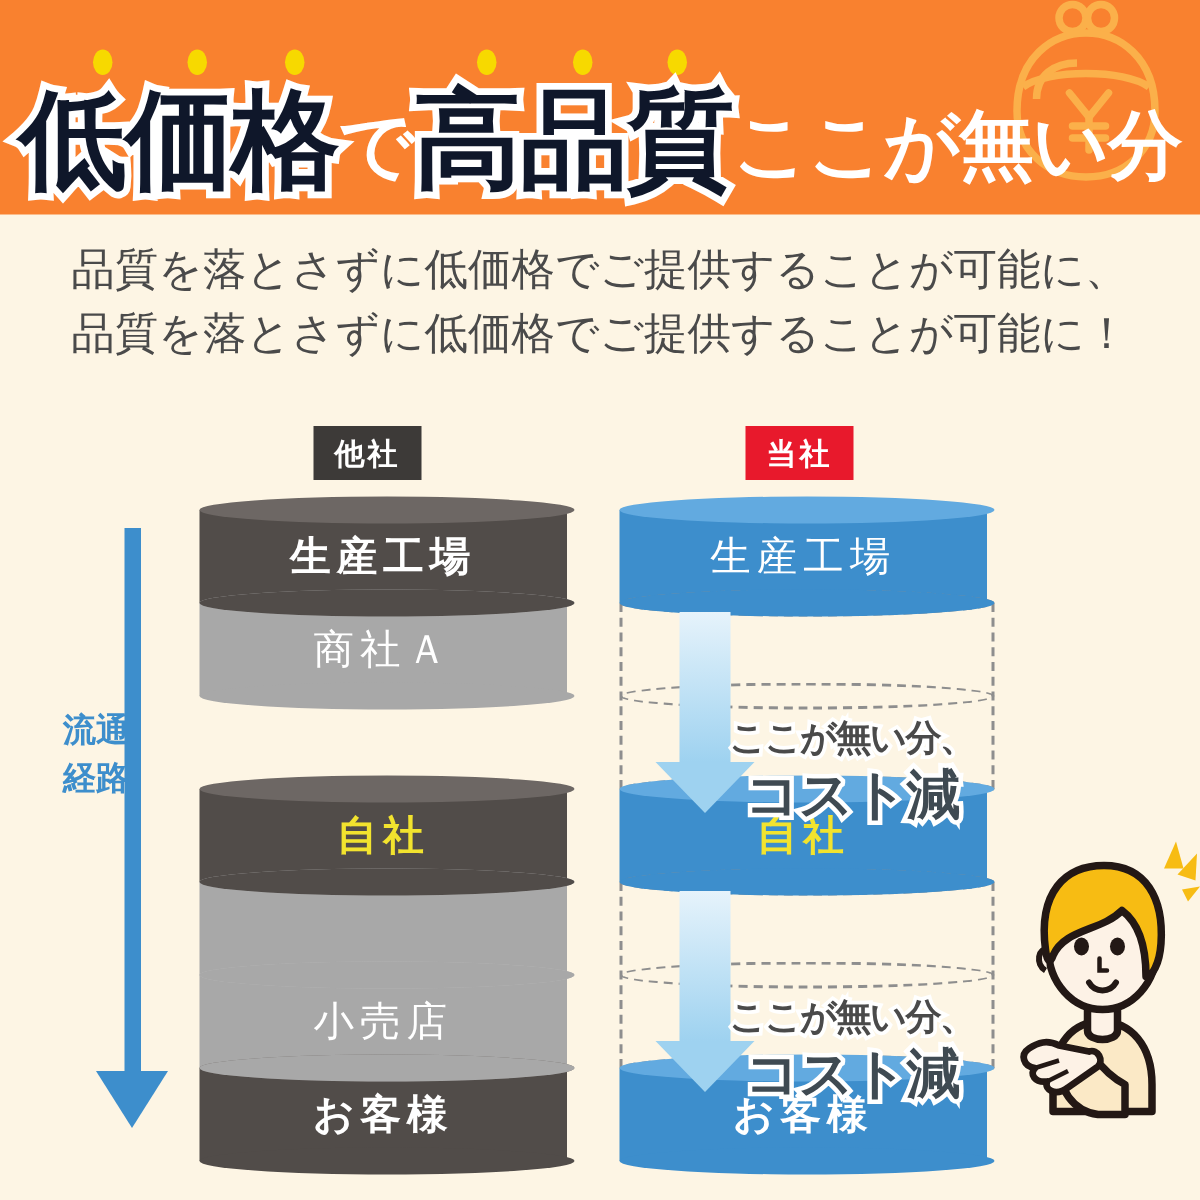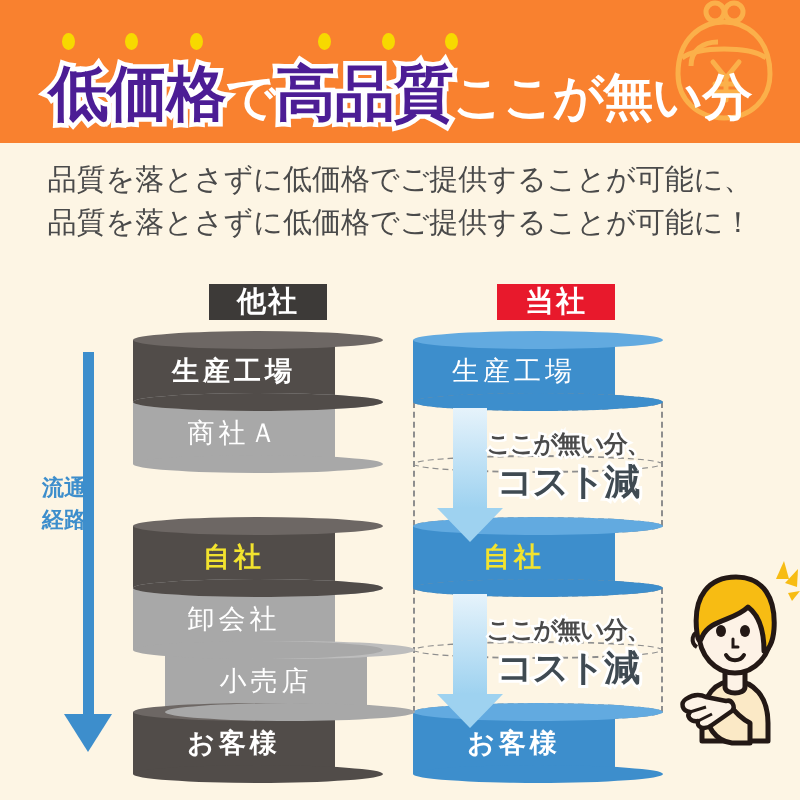--- a/index.html
+++ b/index.html
@@ -17,55 +17,55 @@
   }
   .dot{position:absolute;width:13px;height:17px;border-radius:50%;background:#f7d900;top:33px;}
   #wallet{position:absolute;right:12px;top:-4px;width:130px;height:140px;}
 
   #title{
     position:absolute;left:0;top:53px;width:800px;height:80px;
     display:flex;align-items:center;justify-content:center;
     white-space:nowrap;
   }
   .t-big{
-    font-size:60px;font-weight:bold;line-height:1;
-    color:#4c1d95;
+    font-size:72px;font-weight:bold;line-height:1;
+    color:#0f172a;
     -webkit-text-stroke:9px #ffffff;
     paint-order:stroke fill;
     letter-spacing:-1px;
   }
   .t-small{
     font-size:50px;font-weight:bold;line-height:1;
     color:#ffffff;letter-spacing:-1px;
     position:relative;top:4px;
   }
 
   
   #lead{
     position:absolute;left:0;top:158px;width:800px;
     text-align:center;color:#4a4a4a;
     font-size:29px;line-height:1.48;letter-spacing:0px;
   }
 
   
   .badge{
-    position:absolute;height:36px;padding:0 28px;
+    position:absolute;height:36px;padding:0 14px;
     display:flex;align-items:center;justify-content:center;
-    color:#ffffff;font-size:29px;font-weight:bold;letter-spacing:2px;
+    color:#ffffff;font-size:20px;font-weight:bold;letter-spacing:2px;
   }
   #badge-other{left:209px;top:284px;background:#3d3a38;}
   #badge-ours {left:497px;top:284px;background:#e8192c;}
 
   
   .column{position:absolute;top:340px;width:250px;height:420px;}
   #col-other{left:133px;}
   #col-ours {left:413px;}
 
   .seg{
-    position:absolute;left:0;width:202px;
+    position:absolute;left:0;width:245px;
     display:flex;align-items:center;justify-content:center;
     box-sizing:border-box;
   }
   .seg .lbl{
     position:relative;z-index:4;font-size:27px;letter-spacing:4px;
     color:#ffffff;font-weight:500;
   }
   .seg .lbl.yellow{color:#f2e32e;font-weight:bold;}
   .seg .lbl.strong{font-weight:bold;}
 
@@ -122,21 +122,21 @@
     border-top:34px solid #9ed2f0;
   }
 
   .gaptext{
     position:absolute;z-index:5;left:0;width:250px;text-align:center;
     padding-left:56px;box-sizing:border-box;
   }
   .gt1{
     font-size:24px;font-weight:bold;color:#4a4a4a;
     -webkit-text-stroke:5px #ffffff;paint-order:stroke fill;
-    letter-spacing:-1px;white-space:nowrap;
+    letter-spacing:-1px;white-space:nowrap;margin-top:48px;
   }
   .gt2{
     font-size:36px;font-weight:bold;color:#3f4a52;
     -webkit-text-stroke:6px #ffffff;paint-order:stroke fill;
     letter-spacing:-1px;white-space:nowrap;margin-top:-2px;
   }
 
   
   #route{position:absolute;left:36px;top:352px;width:90px;height:420px;}
   #route .rshaft{position:absolute;left:47px;top:0;width:11px;height:368px;background:#3d8ecc;}
@@ -217,23 +217,22 @@
       <span class="lbl">商社Ａ</span>
     </div>
     <div class="seg g-dark" style="top: 186px; height: 62px;">
       <div class="topcap"></div>
       <div class="bulge"></div>
       <span class="lbl yellow">自社</span>
     </div>
     <div class="seg g-light" style="top: 248px; height: 62px;">
       <div class="topcap"></div>
       <div class="bulge"></div>
-      <span class="lbl">卸会社</span>
-    </div>
-    <div class="seg g-light" style="top: 310px; height: 62px; margin-left: 32px;">
+    </div>
+    <div class="seg g-light" style="top: 310px; height: 62px;">
       <div class="topcap"></div>
       <div class="bulge"></div>
       <span class="lbl">小売店</span>
     </div>
     <div class="seg g-dark" style="top: 372px; height: 62px;">
       <div class="topcap"></div>
       <div class="bulge"></div>
       <span class="lbl strong">お客様</span>
     </div>
   </div>

